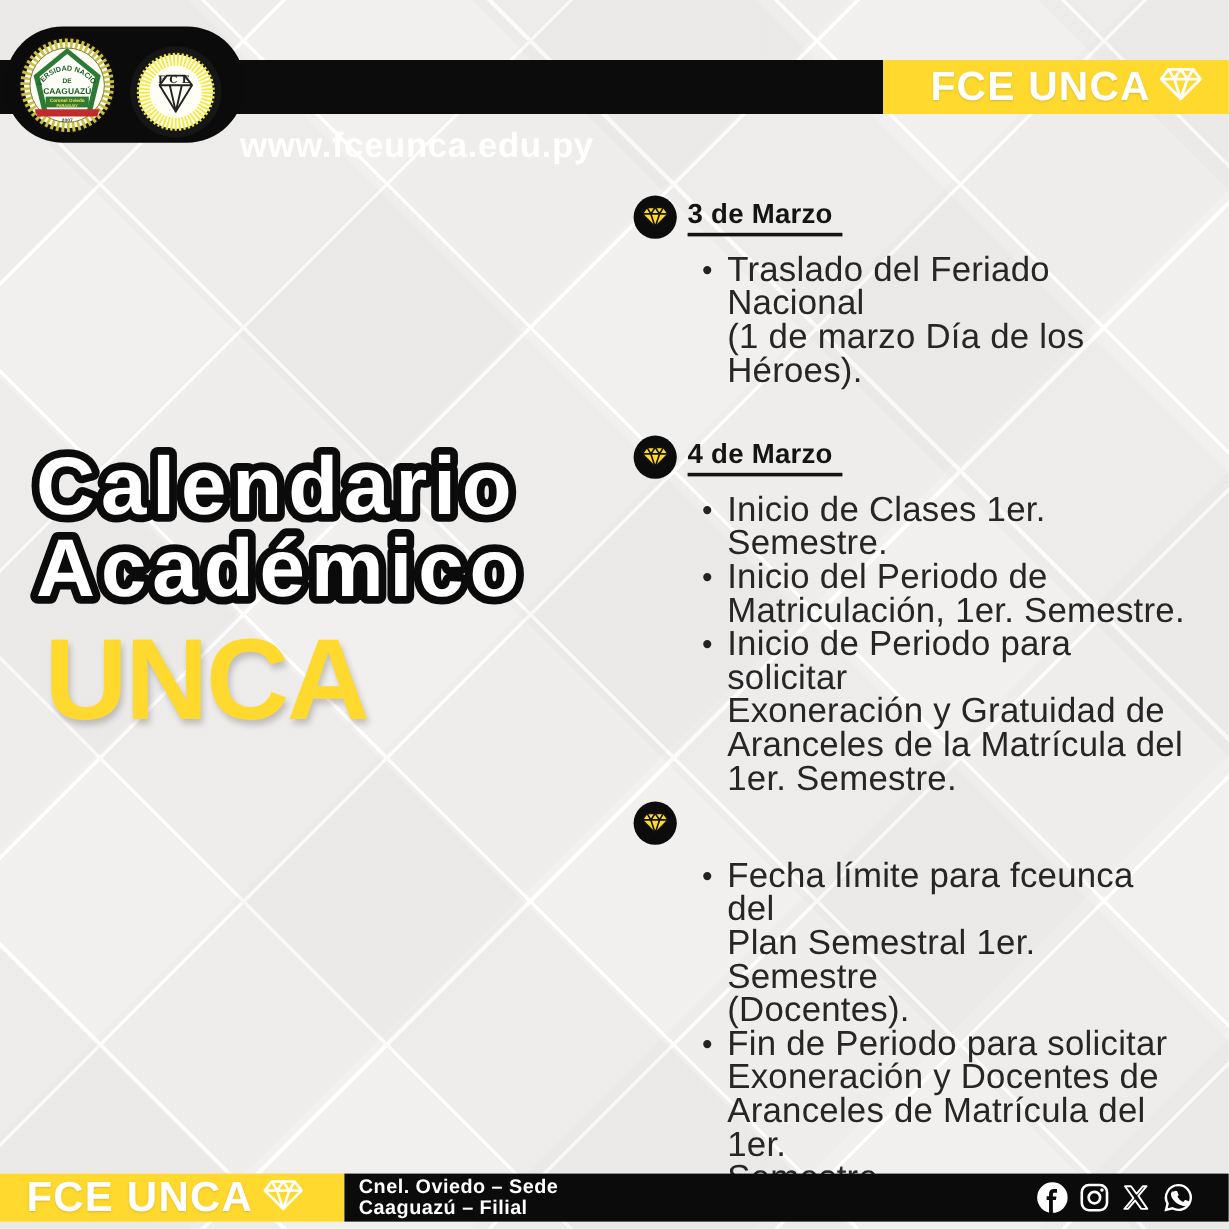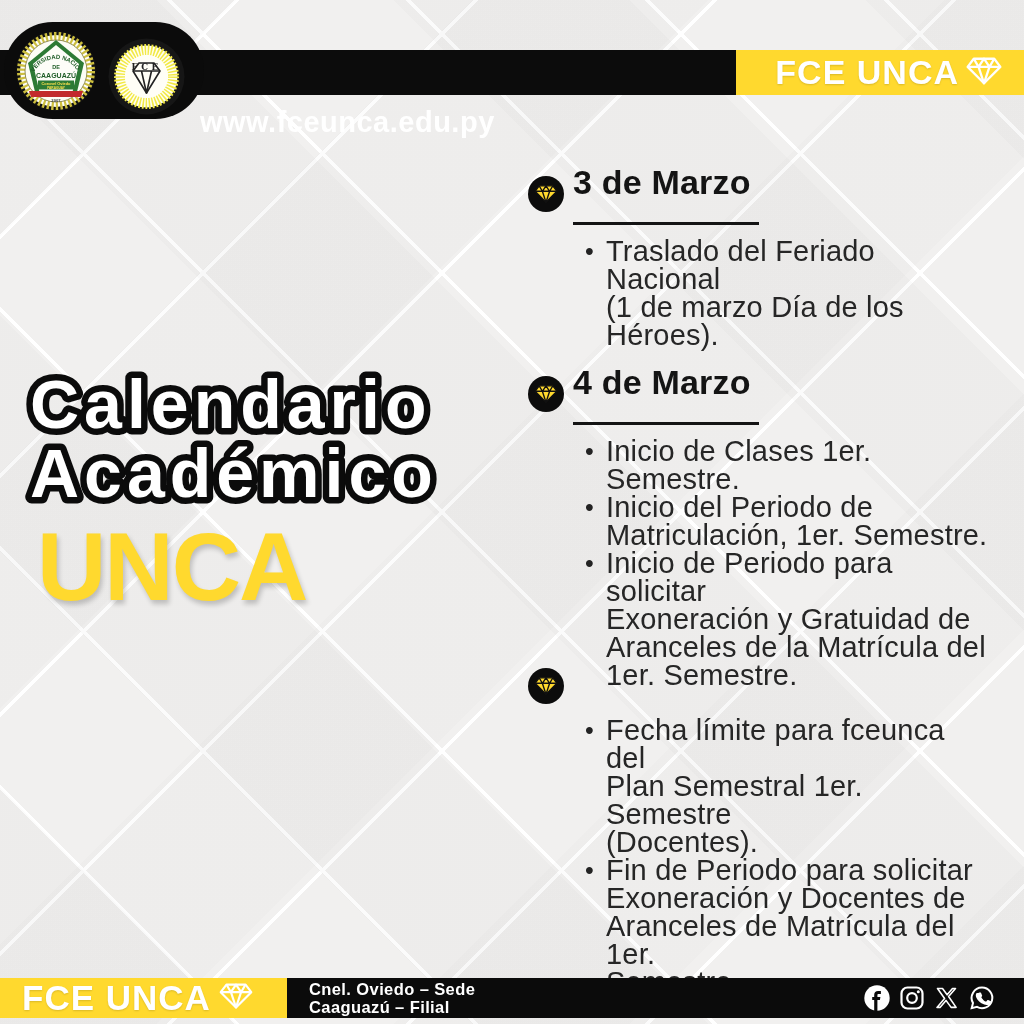--- a/index.html
+++ b/index.html
@@ -52,22 +52,22 @@
   }
 
   
   .section { position:absolute; left:528px; width:462px; }
   .section-head { display:flex; align-items:center; gap:9px; }
   .badge {
     width:36px; height:36px; border-radius:50%; background:#0c0c0c; flex:0 0 36px;
     display:flex; align-items:center; justify-content:center;
   }
   .section-date {
-    font-size:34px; font-weight:bold; color:#141414; letter-spacing:0.2px;
-    border-bottom:3.5px solid #141414; padding-bottom:20px; padding-right:8px;
+    font-size:23px; font-weight:bold; color:#141414; letter-spacing:0.2px;
+    border-bottom:3.5px solid #141414; padding-bottom:2px; padding-right:8px;
   }
   .section ul { list-style:none; margin:12px 0 0 57px; }
   .section li { position:relative; padding-left:21px; }
   .section li::before {
     content:"\2022"; position:absolute; left:0; top:0;
     font-size:25px; line-height:28px; color:#232323;
   }
   .item-text {
     font-size:29px; line-height:28px; color:#262626; letter-spacing:0.2px;
     white-space:pre-line; display:block;
@@ -79,21 +79,21 @@
     display:flex; align-items:center; gap:8px; padding-left:22px;
   }
   .footer-yellow .brand-text {
     color:#fff; font-weight:bold; font-size:35px; letter-spacing:1px;
     text-shadow:0 1px 2px rgba(0,0,0,0.15);
   }
   .footer-black {
     position:absolute; left:287px; top:978px; width:737px; height:40px; background:#0b0b0b;
     display:flex; align-items:center;
   }
-  .footer-location { padding-left:22px; color:#fff; font-weight:bold; font-size:16.5px; line-height:18.5px; letter-spacing:0.4px; }
+  .footer-location { padding-left:12px; color:#fff; font-weight:bold; font-size:16.5px; line-height:18.5px; letter-spacing:0.4px; }
   .socials { margin-left:auto; display:flex; align-items:center; gap:7px; padding-right:28px; }
   .socials svg { display:block; }
 </style>
 </head>
 <body>
 
 <div class="canvas">
 
   <div class="topbar-black">
     <span class="url-text">www.fceunca.edu.py</span>

